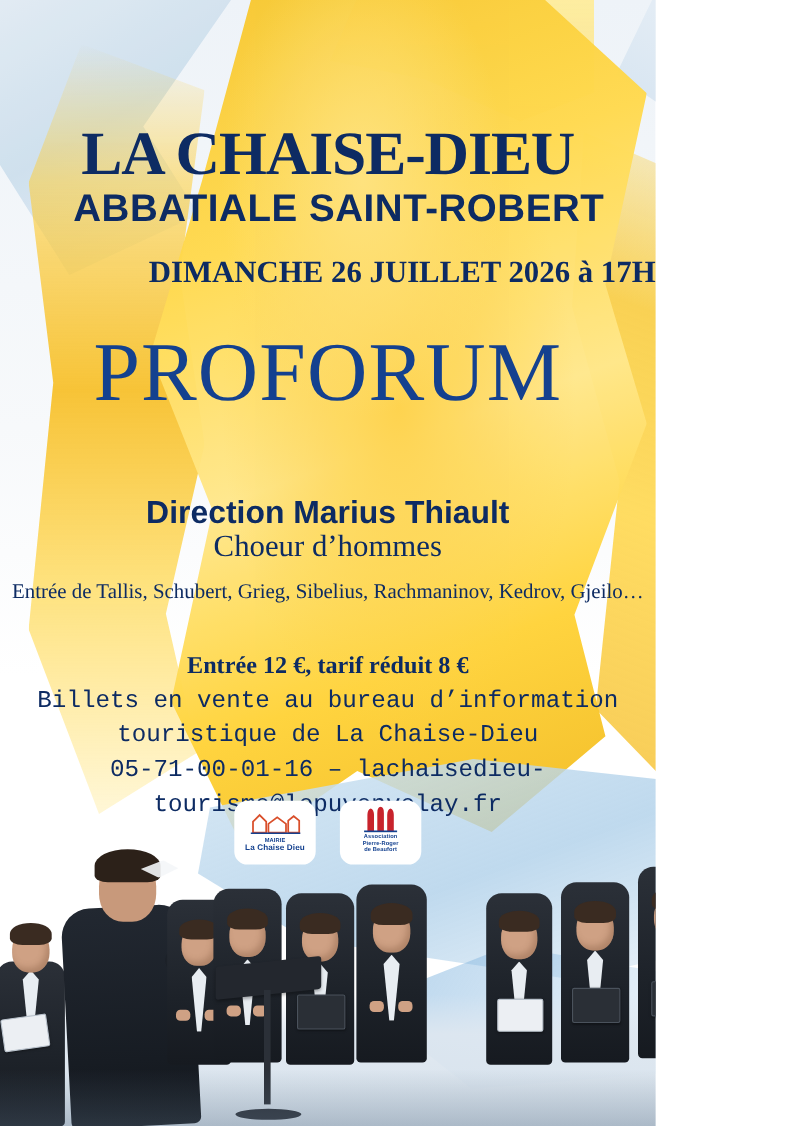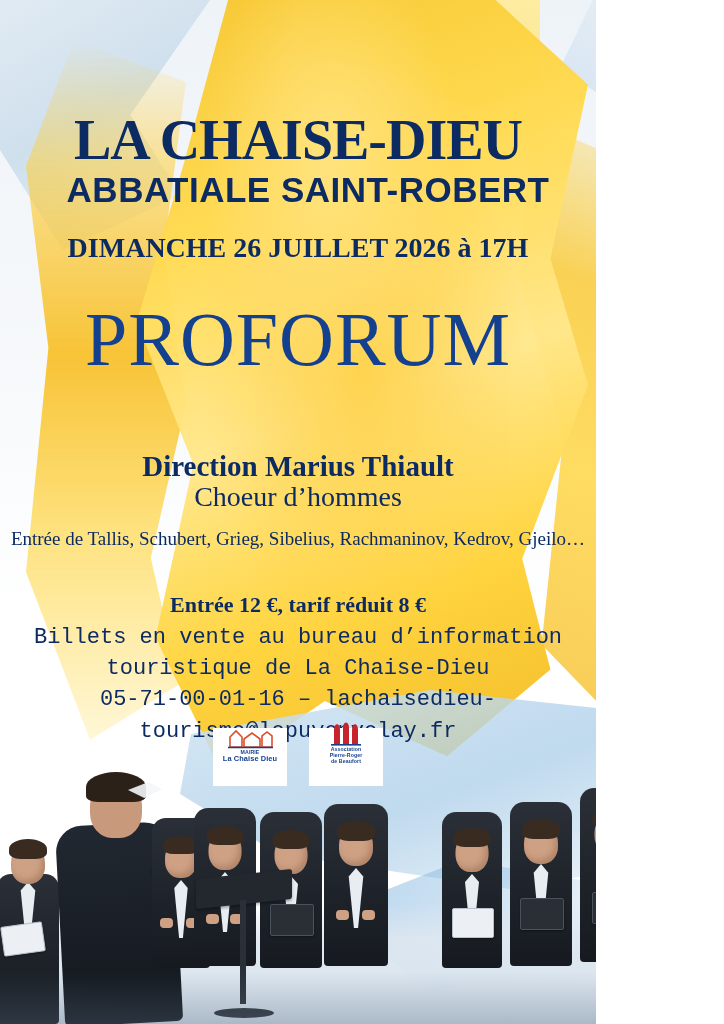--- a/index.html
+++ b/index.html
@@ -208,39 +208,39 @@
     text-align: center;
     font-family: "Liberation Sans", sans-serif;
     font-weight: bold;
     font-size: 35px;
     letter-spacing: .5px;
     color: #0d2b63;
     padding-left: 20px;
   }
   .date-line {
     position: absolute; left: 0; right: 0; top: 232px;
-    text-align: center;
+    text-align: right;
     font-family: "Liberation Serif", serif;
     font-weight: bold;
     font-size: 28px;
     color: #0d2b63;
   }
   .headline {
     position: absolute; left: 0; right: 0; top: 300px;
     text-align: center;
     font-family: "Liberation Serif", serif;
     font-size: 76px;
     letter-spacing: 1px;
     color: #14418f;
     line-height: 1.05;
   }
   .direction {
     position: absolute; left: 0; right: 0; top: 450px;
     text-align: center;
-    font-family: Liberation Serif, serif;
+    font-family: Liberation Sans, sans-serif;
     font-weight: bold;
     font-size: 29px;
     color: #0d2b63;
   }
   .ensemble {
     position: absolute; left: 0; right: 0; top: 481px;
     text-align: center;
     font-family: "Liberation Serif", serif;
     font-size: 28px;
     color: #0d2b63;
@@ -272,22 +272,23 @@
   
   .logos {
     position: absolute; left: 0; right: 0; top: 728px;
     display: flex; justify-content: center; gap: 22px;
   }
   .logo-box {
     width: 74px; height: 58px;
     background: #ffffff;
     display: flex; flex-direction: column;
     align-items: center; justify-content: flex-end;
-    padding-bottom: 22px;
+    padding-bottom: 10px;
     box-sizing: border-box;
+    border-radius: 12px;
   }
   .logo-mark { height: 26px; display: flex; align-items: center; justify-content: center; }
   .logo-text {
     font-family: "Liberation Sans", sans-serif;
     font-size: 6.2px; font-weight: bold; color: #14418f;
     text-align: center; line-height: 1.18; letter-spacing: .1px;
   }
   .logo-text .small { font-size: 5.2px; font-weight: bold; display: block; }
   .logo-text .big { font-size: 7.4px; display: block; }
 </style>

